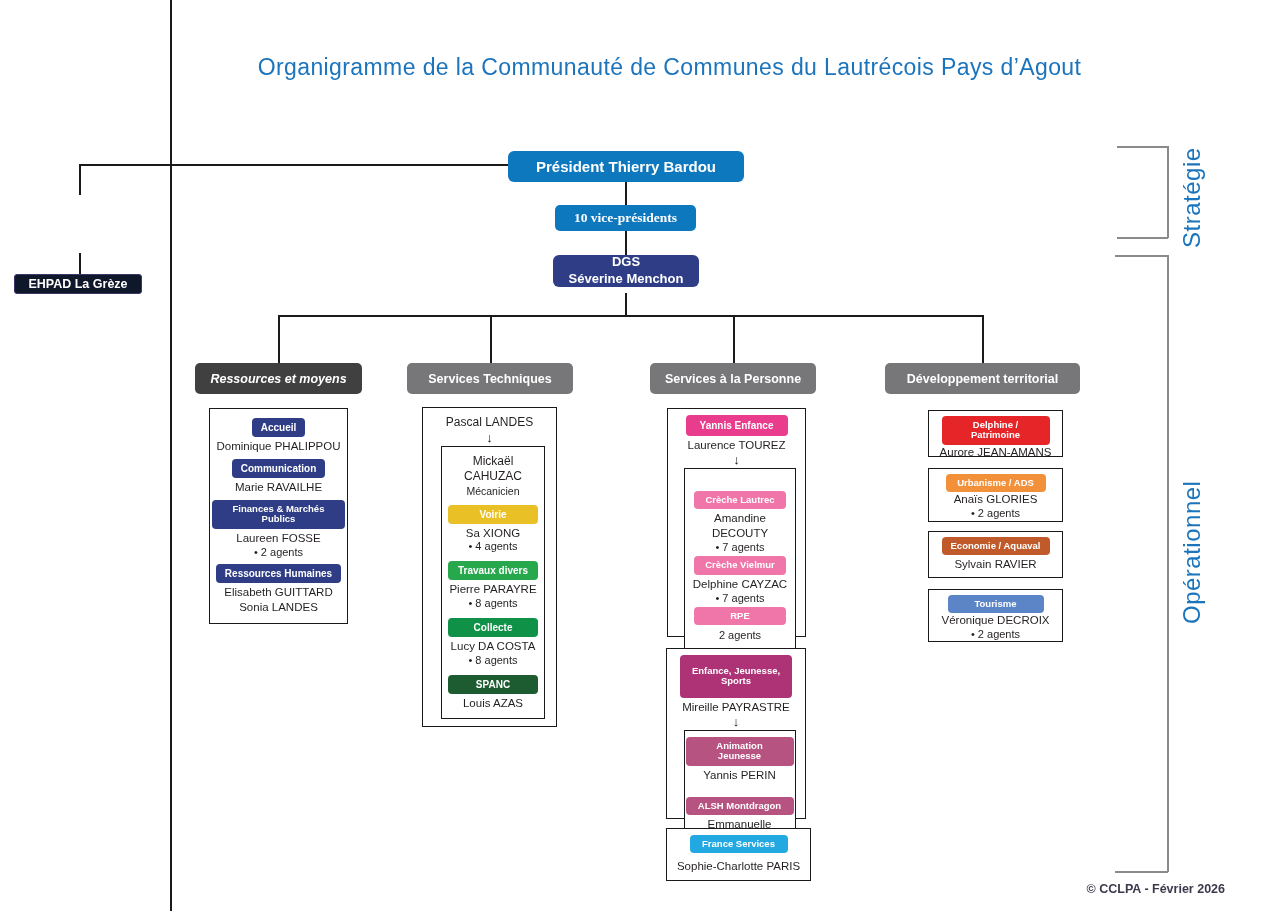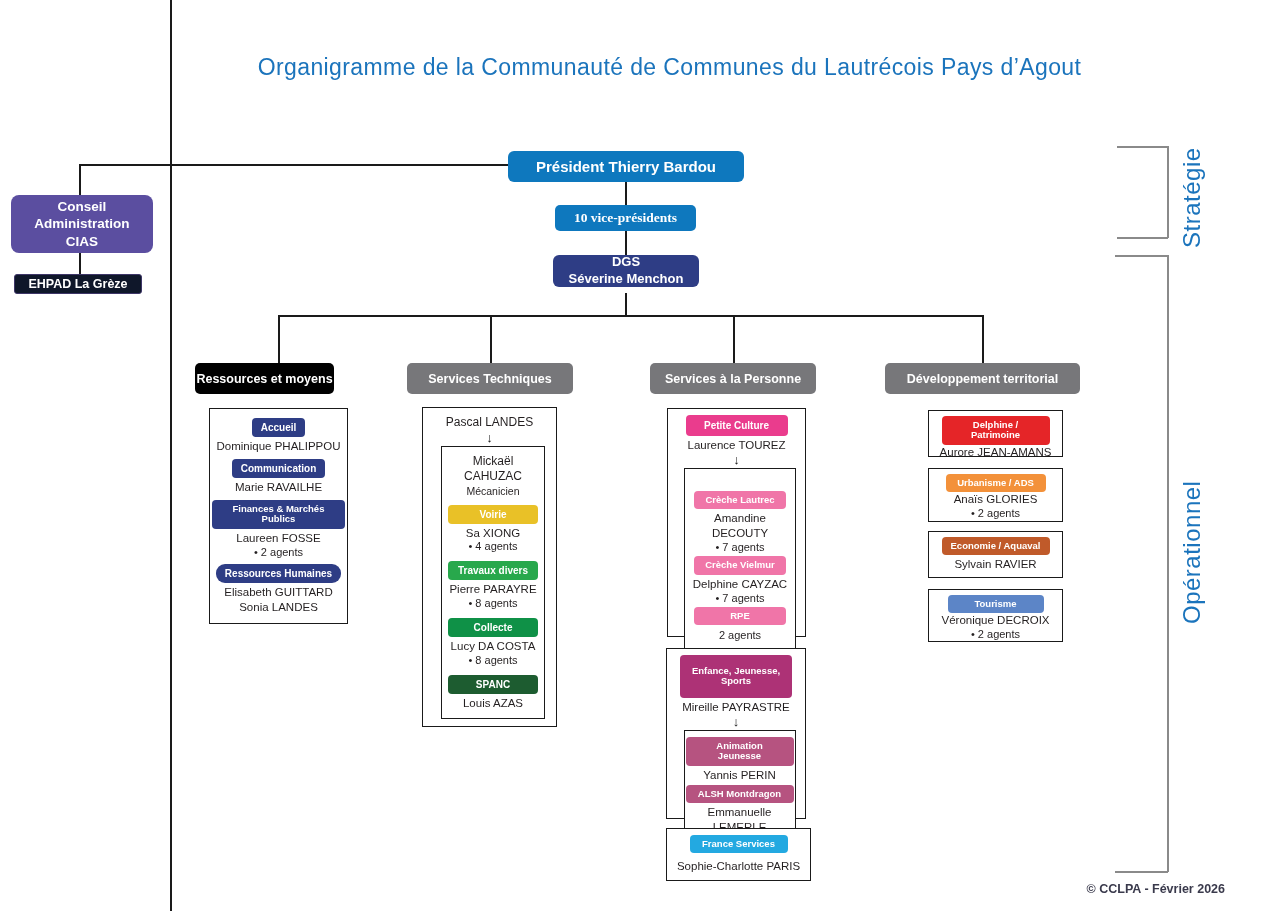--- a/index.html
+++ b/index.html
@@ -62,48 +62,43 @@
 
   <div class="title" style="color: rgb(27, 116, 188);">Organigramme de la Communauté de Communes du Lautrécois Pays d’Agout</div>
 
   <div class="rbox president" style="background-color: rgb(14, 120, 190);">Président Thierry Bardou</div>
   <div class="rbox vp" style="background-color: rgb(14, 120, 190); font-family: Liberation Serif, serif;">10 vice-présidents</div>
   <div class="rbox dgs" style="background-color: rgb(46, 61, 133);">
     <div>DGS</div>
     <div>Séverine Menchon</div>
   </div>
 
-  <div class="rbox conseil" style="background-color: rgb(91, 78, 160);">
-    <div>Conseil</div>
-    <div>Administration</div>
-    <div>CIAS</div>
-  </div>
   <div class="rbox ehpad" style="background-color: #0f172a;">EHPAD La Grèze</div>
 
-  <div class="dept-header" style="left: 195px; width: 139px; background-color: #000000;">Ressources et moyens</div>
+  <div class="dept-header" style="left: 195px; width: 167px; background-color: #404040; font-style: italic;">Ressources et moyens</div>
   <div class="dept-header" style="left: 407px; width: 166px; background-color: rgb(119, 119, 122);">Services Techniques</div>
   <div class="dept-header" style="left: 650px; width: 166px; background-color: rgb(119, 119, 122);">Services à la Personne</div>
   <div class="dept-header" style="left: 885px; width: 195px; background-color: rgb(119, 119, 122);">Développement territorial</div>
 
   <div class="obox" style="left:209px;top:408px;width:139px;height:216px;padding:8px 2px;justify-content:space-between;">
     <div>
       <span class="pill" style="background-color: rgb(46, 61, 133);">Accueil</span>
       <div class="person gap2">Dominique PHALIPPOU</div>
     </div>
     <div>
       <span class="pill" style="background-color: rgb(46, 61, 133);">Communication</span>
       <div class="person gap2">Marie RAVAILHE</div>
     </div>
     <div>
       <span class="pill sm" style="background-color: rgb(46, 61, 133);">Finances &amp; Marchés Publics</span>
       <div class="person gap2">Laureen FOSSE</div>
       <div class="note">• 2 agents</div>
     </div>
     <div>
-      <span class="pill" style="background-color: rgb(46, 61, 133); border-radius: 9px;">Ressources Humaines</span>
+      <span class="pill" style="background-color: rgb(46, 61, 133);">Ressources Humaines</span>
       <div class="person gap2">Elisabeth GUITTARD</div>
       <div class="person">Sonia LANDES</div>
     </div>
   </div>
 
   <div class="obox" style="left:422px;top:407px;width:135px;height:320px;padding:7px 0;">
     <div class="person" style="font-size:12px;">Pascal LANDES</div>
     <div class="arrow">↓</div>
     <div class="ibox" style="width:104px;margin-top:2px;padding:7px 2px;flex:1;justify-content:space-between;">
       <div>
@@ -126,21 +121,21 @@
         <div class="note">• 8 agents</div>
       </div>
       <div>
         <span class="pill" style="width: 72px; background-color: rgb(29, 92, 48);">SPANC</span>
         <div class="person gap2">Louis AZAS</div>
       </div>
     </div>
   </div>
 
   <div class="obox" style="left:667px;top:408px;width:139px;height:229px;padding:6px 0;">
-    <span class="pill" style="width: 86px; padding: 5px 8px; background-color: rgb(234, 60, 141);">Petite Culture</span>
+    <span class="pill" style="width: 86px; padding: 5px 8px; background-color: rgb(234, 60, 141);">Yannis Enfance</span>
     <div class="person gap2">Laurence TOUREZ</div>
     <div class="arrow">↓</div>
     <div class="ibox" style="width:112px;margin-top:2px;padding:20px 2px;flex:1;justify-content:center;">
       <div>
         <span class="pill sm" style="width: 76px; background-color: rgb(240, 117, 168);">Crèche Lautrec</span>
         <div class="person gap2">Amandine DECOUTY</div>
         <div class="note">• 7 agents</div>
       </div>
       <div>
         <span class="pill sm" style="width: 76px; background-color: rgb(240, 117, 168);">Crèche Vielmur</span>
@@ -151,21 +146,21 @@
         <span class="pill sm" style="width: 76px; background-color: rgb(240, 117, 168);">RPE</span>
         <div class="note gap4">2 agents</div>
       </div>
     </div>
   </div>
 
   <div class="obox" style="left:666px;top:648px;width:140px;height:171px;padding:6px 0;">
     <span class="pill sm" style="width: 104px; padding: 11px 4px; background-color: rgb(173, 50, 118);">Enfance, Jeunesse, Sports</span>
     <div class="person gap2">Mireille PAYRASTRE</div>
     <div class="arrow">↓</div>
-    <div class="ibox" style="width:112px;margin-top:2px;padding:6px 2px;flex:1;justify-content:space-between;">
+    <div class="ibox" style="width:112px;margin-top:2px;padding:6px 2px;flex:1;justify-content:space-between;gap:12px;">
       <div>
         <span class="pill sm" style="width: 92px; background-color: rgb(182, 83, 128);">Animation Jeunesse</span>
         <div class="person gap2">Yannis PERIN</div>
       </div>
       <div>
         <span class="pill sm" style="width: 92px; background-color: rgb(182, 83, 128);">ALSH Montdragon</span>
         <div class="person gap2">Emmanuelle LEMERLE</div>
         <div class="note">• 2 agents</div>
       </div>
     </div>

